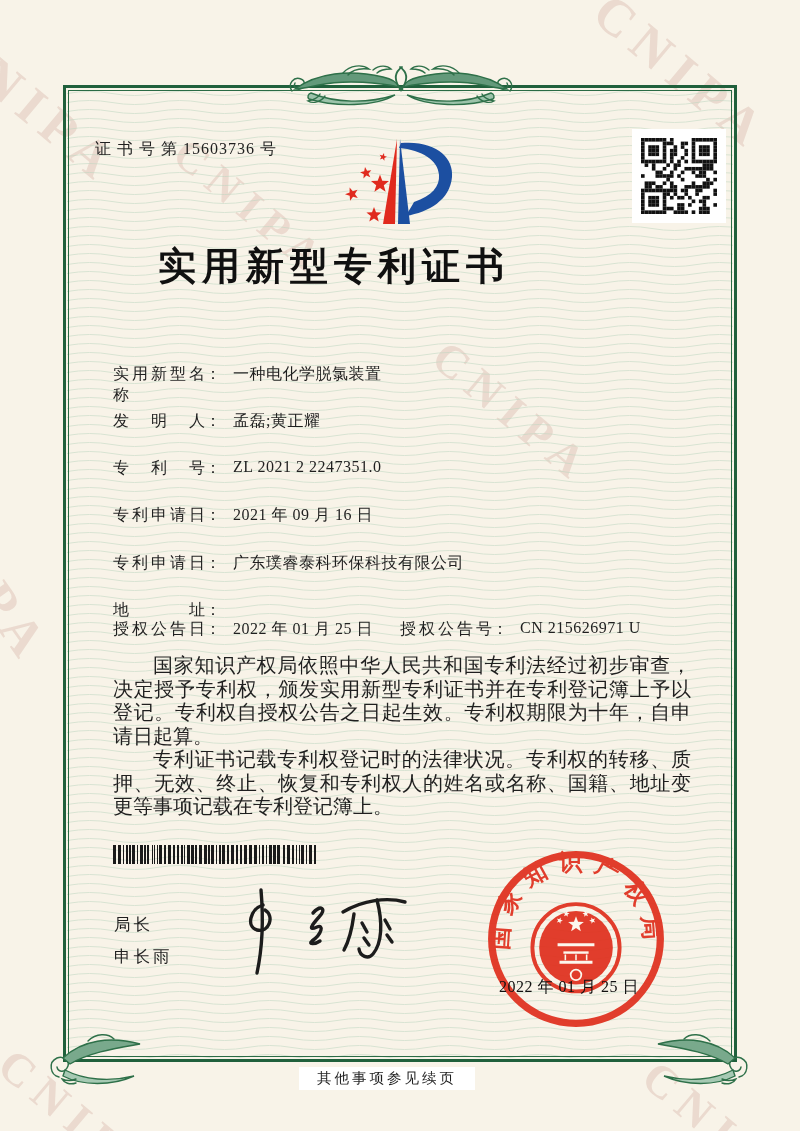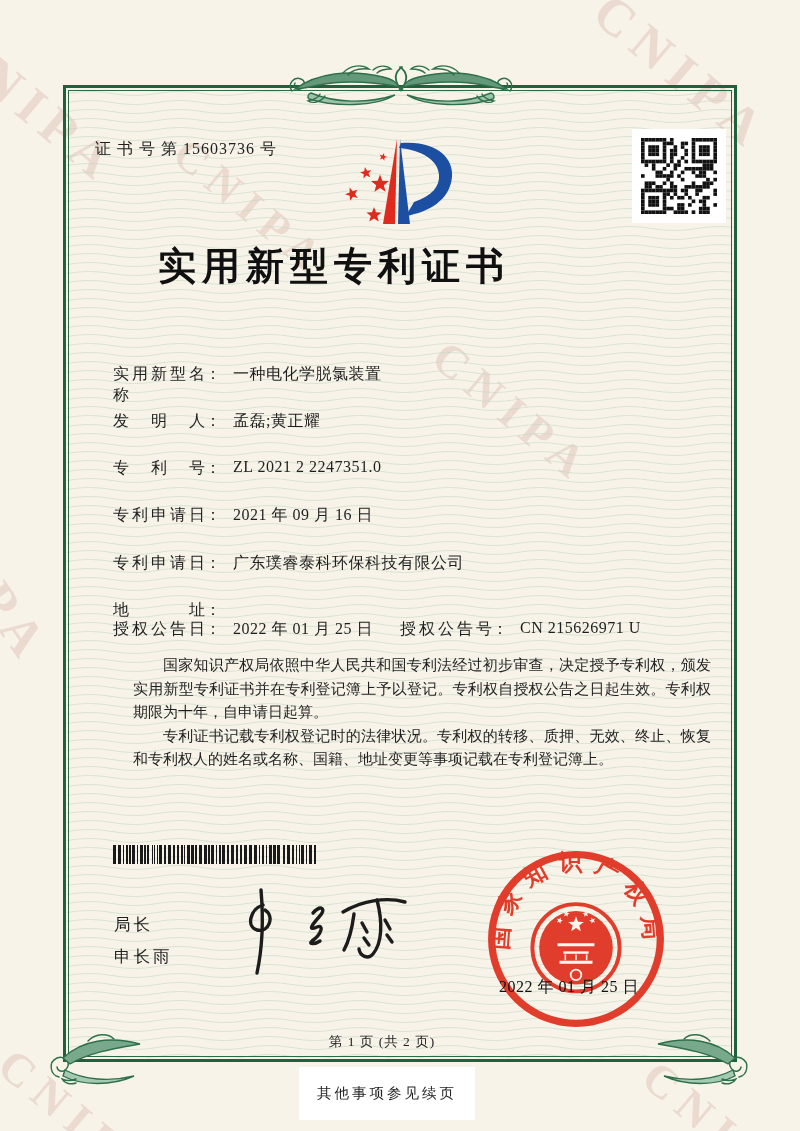--- a/index.html
+++ b/index.html
@@ -61,40 +61,40 @@
     display:inline-block;width:92px;
     text-align:justify;text-align-last:justify;
     -moz-text-align-last:justify;
   }
   .fcolon{display:inline-block;}
   .fvalue{display:inline-block;margin-left:12px;letter-spacing:0.5px;}
   .fvalue.addr{width:442px;line-height:24px;}
   .grant-second{position:absolute;left:287px;top:0;display:flex;}
   .paras{
     position:absolute;left:113px;top:654px;width:578px;z-index:4;
-    font-size:15px;line-height:23.5px;text-align:justify;margin-left:20px;
+    font-size:20px;line-height:23.5px;text-align:justify;
   }
   .paras p{margin:0;text-indent:2em;}
   .barcode{position:absolute;left:113px;top:845px;z-index:4;}
   .signer-title{position:absolute;left:114px;top:914px;font-size:16.5px;letter-spacing:3px;z-index:4;}
   .signer-name{position:absolute;left:114px;top:946px;font-size:16.5px;letter-spacing:3px;z-index:4;}
   .signature{position:absolute;left:225px;top:883px;z-index:4;}
   .seal{position:absolute;left:482px;top:845px;z-index:5;opacity:0.93;}
   .seal-date{
     position:absolute;left:494px;top:977px;width:150px;
     text-align:center;font-size:16px;color:#111;letter-spacing:0.5px;
     z-index:6;
   }
   .page-num{
     position:absolute;left:0;top:1033px;width:764px;
     text-align:center;font-size:13.5px;z-index:4;letter-spacing:1px;
   }
   .footer-note{
     position:absolute;left:299px;top:1067px;
-    background:#ffffff;padding:17px 18px;
+    background:#ffffff;padding:2px 18px;
     font-size:14.5px;letter-spacing:3px;z-index:4;
   }
 </style>
 </head>
 <body>
 
 <div class="page">
 
   <div class="wm" style="left:-30px;top:15px;">CNIPA</div>
   <div class="wm" style="left:620px;top:-18px;">CNIPA</div>
@@ -537,16 +537,15 @@
         <path d="M78,103 L116,103" stroke-width="3"></path>
         <path d="M84,111 L110,111" stroke-width="2.5"></path>
         <path d="M80,121 L114,121" stroke-width="3"></path>
         <path d="M86,113 L86,119 M97,113 L97,119 M108,113 L108,119" stroke-width="1.6"></path>
       </g>
       <circle cx="97" cy="134" r="5.5" fill="none" stroke="#fdf8ef" stroke-width="1.8"></circle>
     </g>
   </svg>
   <div class="seal-date">2022 年 01 月 25 日</div>
 
-  <div class="page-num">第 1 页 (共 2 页)</div>
   <div class="footer-note">其他事项参见续页</div>
 
 </div>
 
 </body></html>

